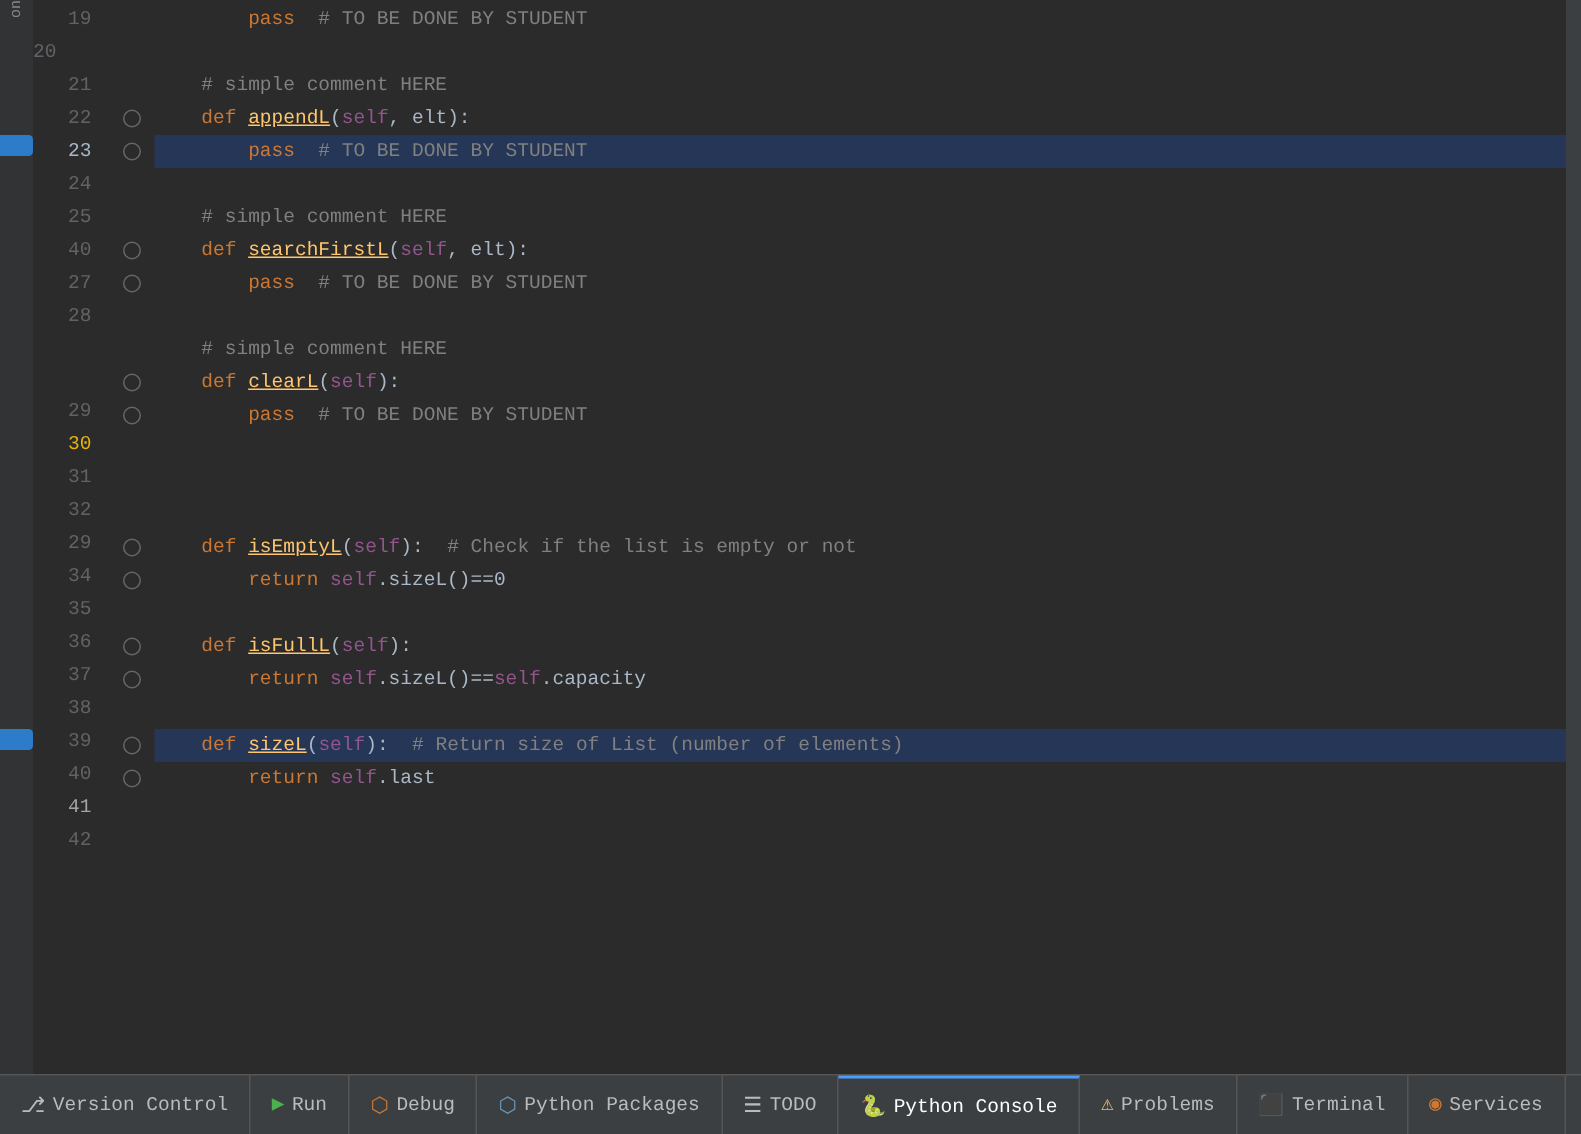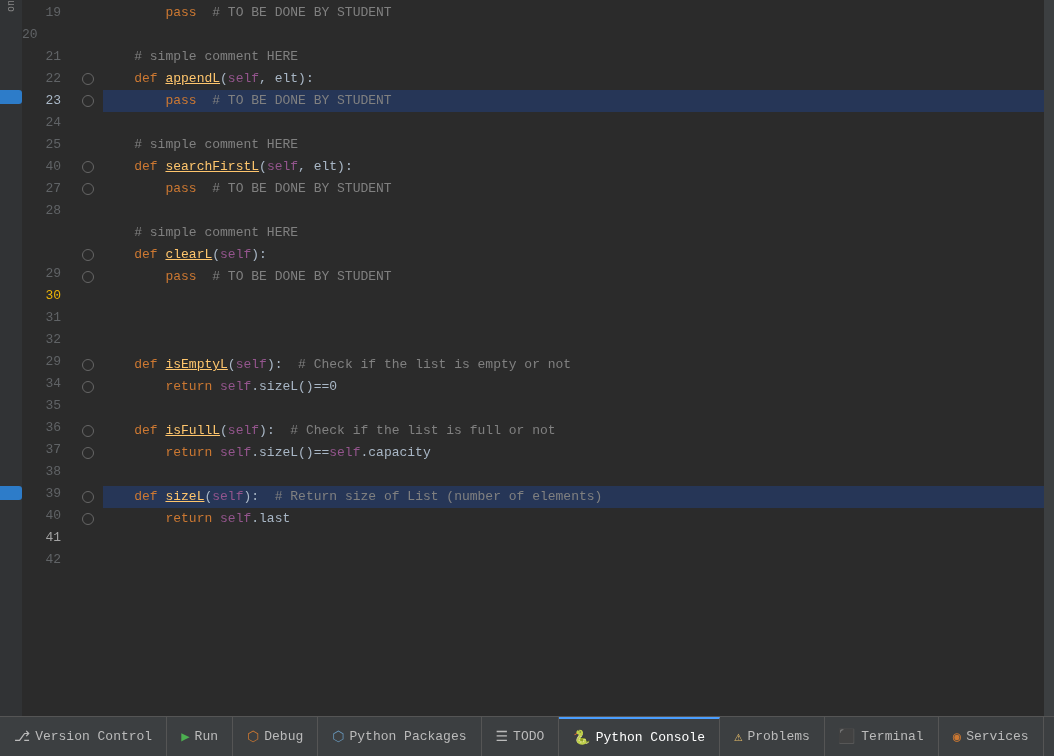--- a/index.html
+++ b/index.html
@@ -211,21 +211,21 @@
       <div style="height: 22px; line-height: 22px; font-size: 13px; white-space: pre; display: flex; align-items: center;"></div>
       <div style="height: 22px; line-height: 22px; font-size: 13px; white-space: pre; display: flex; align-items: center;"><span>    </span><span class="comment"># simple comment HERE</span></div>
       <div style="height: 22px; line-height: 22px; font-size: 13px; white-space: pre; display: flex; align-items: center;"><span>    </span><span class="kw">def </span><span class="fn">clearL</span><span class="normal">(</span><span class="param">self</span><span class="normal">):</span></div>
       <div style="height: 22px; line-height: 22px; font-size: 13px; white-space: pre; display: flex; align-items: center;"><span>        </span><span class="kw">pass</span><span class="comment">  # TO BE DONE BY STUDENT</span></div>
       <div style="height: 22px; line-height: 22px; font-size: 13px; white-space: pre; display: flex; align-items: center;"></div>
       <div style="height: 22px; line-height: 22px; font-size: 13px; white-space: pre; display: flex; align-items: center;"><span>    </span></div>
       <div style="height: 22px; line-height: 22px; font-size: 13px; white-space: pre; display: flex; align-items: center;"></div>
       <div style="height: 22px; line-height: 22px; font-size: 13px; white-space: pre; display: flex; align-items: center;"><span>    </span><span class="kw">def </span><span class="fn">isEmptyL</span><span class="normal">(</span><span class="param">self</span><span class="normal">):  </span><span class="comment"># Check if the list is empty or not</span></div>
       <div style="height: 22px; line-height: 22px; font-size: 13px; white-space: pre; display: flex; align-items: center;"><span>        </span><span class="kw">return </span><span class="param">self</span><span class="normal">.sizeL()==0</span></div>
       <div style="height: 22px; line-height: 22px; font-size: 13px; white-space: pre; display: flex; align-items: center;"></div>
-      <div style="height: 22px; line-height: 22px; font-size: 13px; white-space: pre; display: flex; align-items: center;"><span>    </span><span class="kw">def </span><span class="fn">isFullL</span><span class="normal">(</span><span class="param">self</span><span class="normal">):  </span><span class="comment"># Check if the list is full or not</span></div>
+      <div style="height: 22px; line-height: 22px; font-size: 13px; white-space: pre; display: flex; align-items: center;"><span>    </span><span class="kw">def </span><span class="fn">isFullL</span><span class="normal">(</span><span class="param">self</span><span class="normal">):  </span></div>
       <div style="height: 22px; line-height: 22px; font-size: 13px; white-space: pre; display: flex; align-items: center;"><span>        </span><span class="kw">return </span><span class="param">self</span><span class="normal">.sizeL()==</span><span class="param">self</span><span class="normal">.capacity</span></div>
       <div style="height: 22px; line-height: 22px; font-size: 13px; white-space: pre; display: flex; align-items: center;"></div>
       <div style="height: 22px; line-height: 22px; font-size: 13px; white-space: pre; display: flex; align-items: center; background: rgba(33, 66, 131, 0.5);"><span>    </span><span class="kw">def </span><span class="fn">sizeL</span><span class="normal">(</span><span class="param">self</span><span class="normal">):  </span><span class="comment"># Return size of List (number of elements)</span></div>
       <div style="height: 22px; line-height: 22px; font-size: 13px; white-space: pre; display: flex; align-items: center;"><span>        </span><span class="kw">return </span><span class="param">self</span><span class="normal">.last</span></div>
     </div>
 
   <div class="scrollbar-track"></div>
 </div>
 
 <div class="bottom-toolbar">

